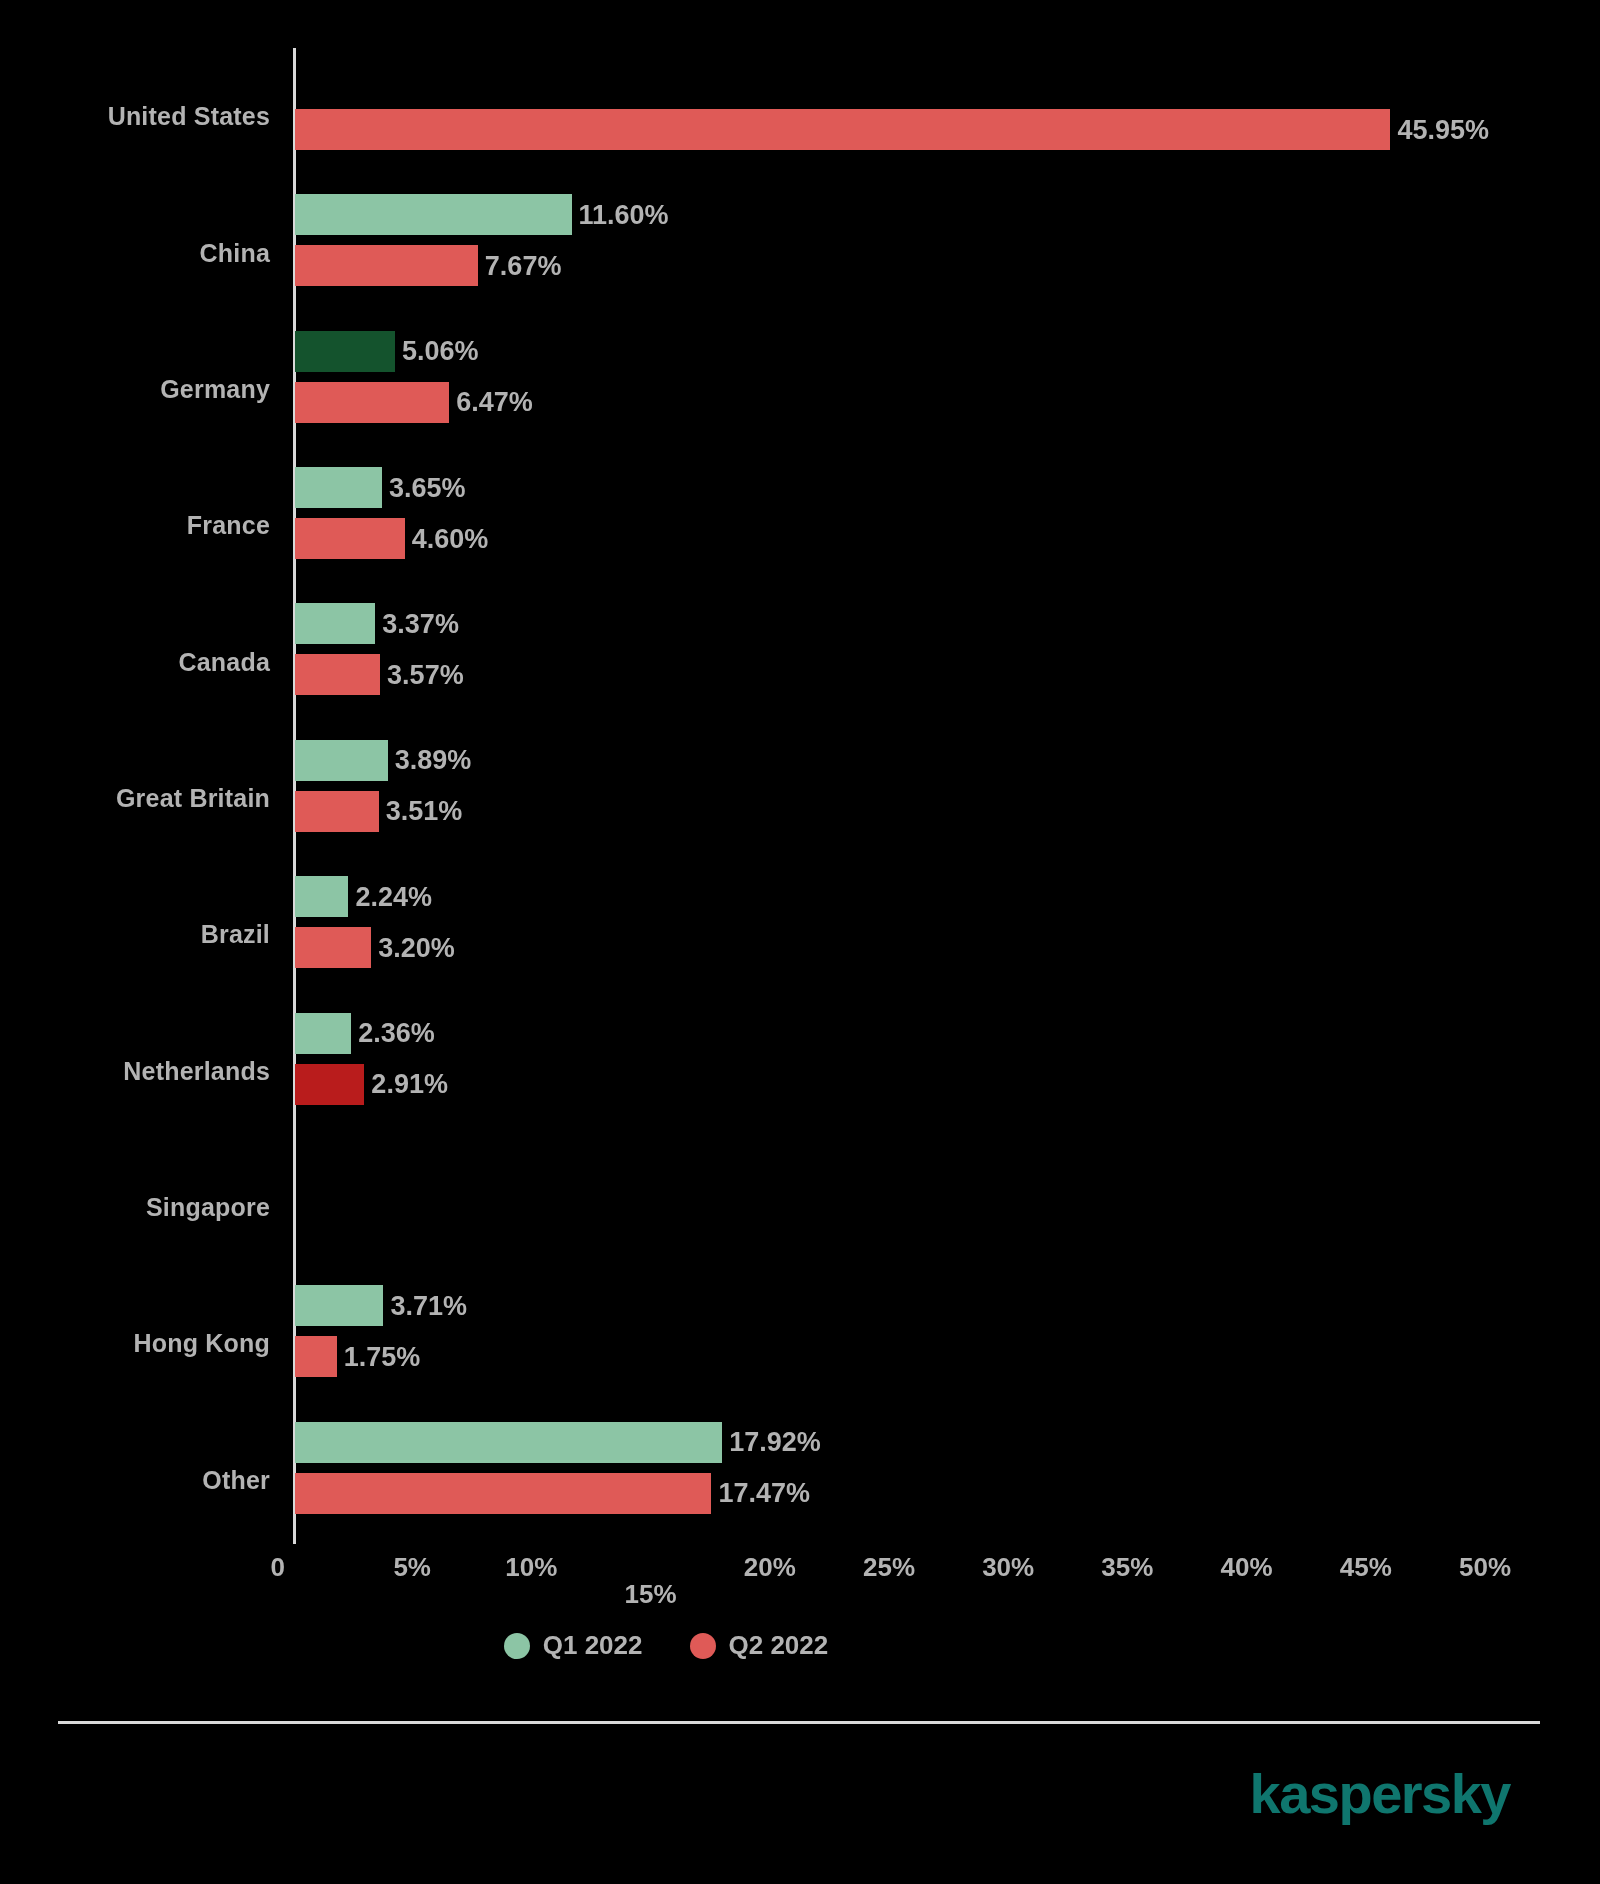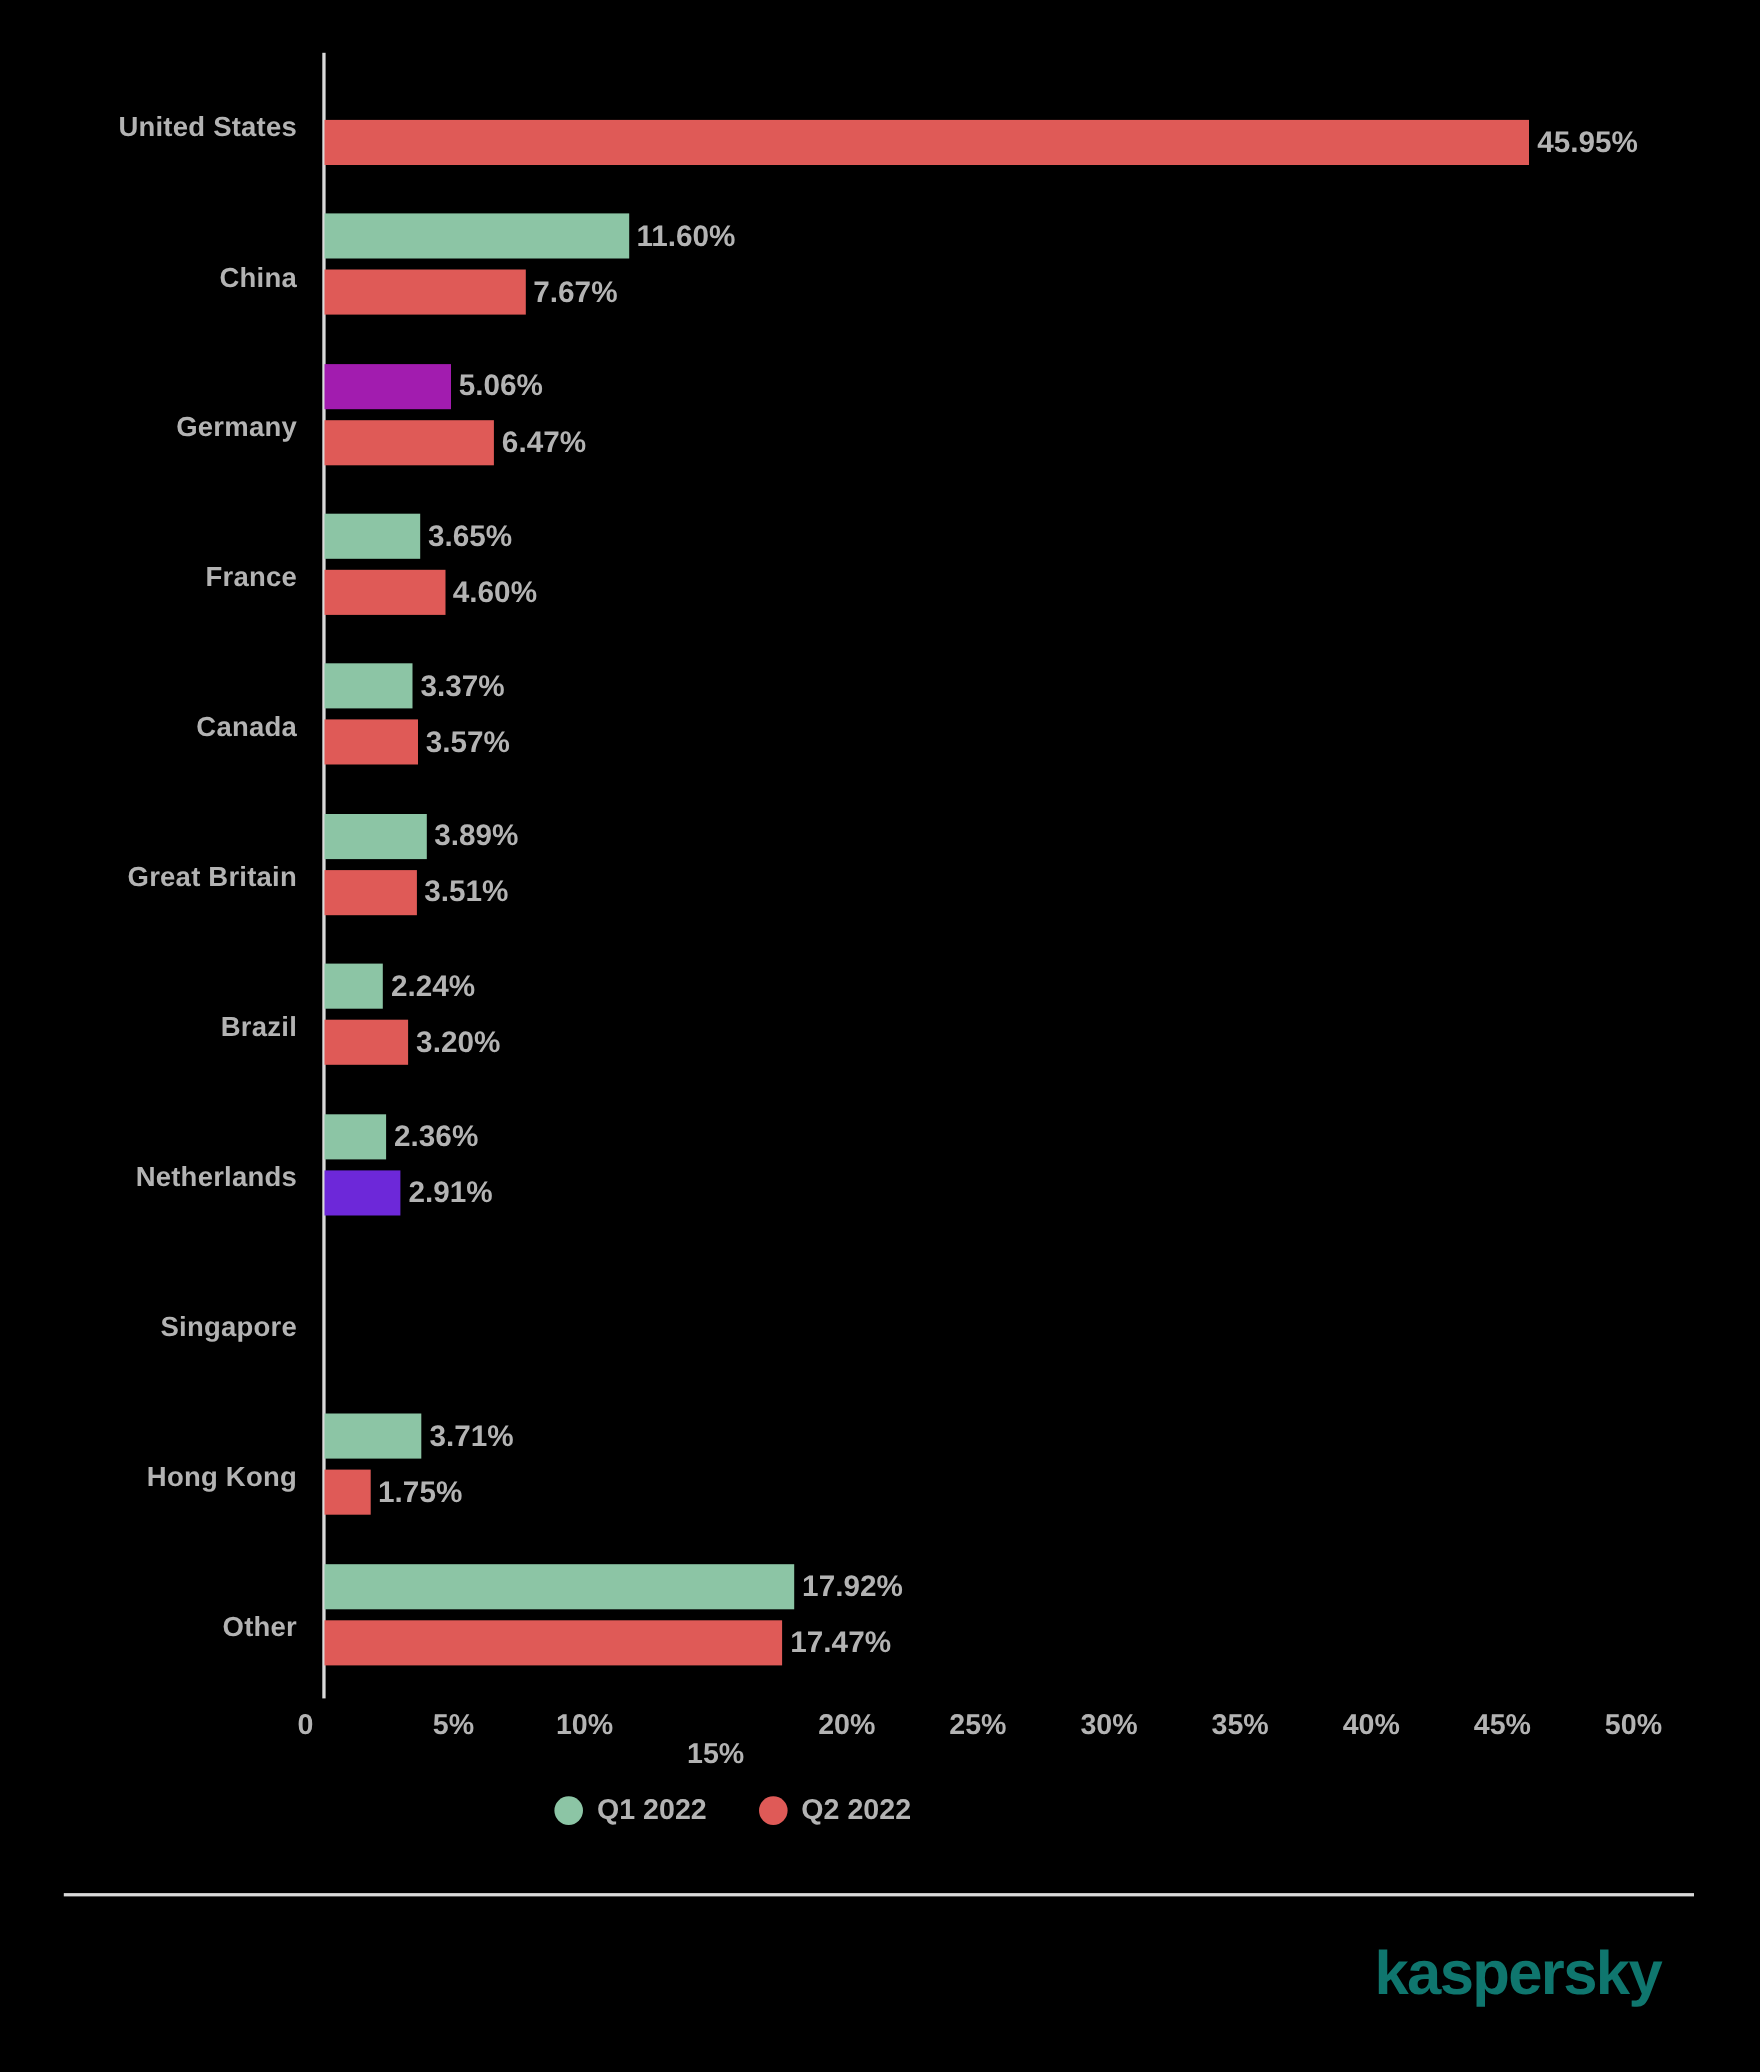--- a/index.html
+++ b/index.html
@@ -95,21 +95,21 @@
               <span class="bar-val">11.60%</span>
             </div>
             <div class="bar q2" style="width: 182.853px; background: rgb(223, 90, 87);">
               <span class="bar-val">7.67%</span>
             </div>
           </div>
         </div>
         <div class="row" style="height: 136.364px;">
           <div class="cat-label">Germany</div>
           <div class="bar-wrap">
-            <div class="bar q1" style="width: 115px; background: #a21caf;">
+            <div class="bar q1" style="width: 100px; background: #14532d;">
               <span class="bar-val">5.06%</span>
             </div>
             <div class="bar q2" style="width: 154.245px; background: rgb(223, 90, 87);">
               <span class="bar-val">6.47%</span>
             </div>
           </div>
         </div>
         <div class="row" style="height: 136.364px;">
           <div class="cat-label">France</div>
           <div class="bar-wrap">
@@ -153,21 +153,21 @@
               <span class="bar-val">3.20%</span>
             </div>
           </div>
         </div>
         <div class="row" style="height: 136.364px;">
           <div class="cat-label">Netherlands</div>
           <div class="bar-wrap">
             <div class="bar q1" style="width: 56.2624px; background: rgb(140, 197, 165);">
               <span class="bar-val">2.36%</span>
             </div>
-            <div class="bar q2" style="width: 69.3744px; background: #6d28d9;">
+            <div class="bar q2" style="width: 69.3744px; background: #b91c1c;">
               <span class="bar-val">2.91%</span>
             </div>
           </div>
         </div>
         <div class="row" style="height: 136.364px;">
           <div class="cat-label">Singapore</div>
         </div>
         <div class="row" style="height: 136.364px;">
           <div class="cat-label">Hong Kong</div>
           <div class="bar-wrap">

